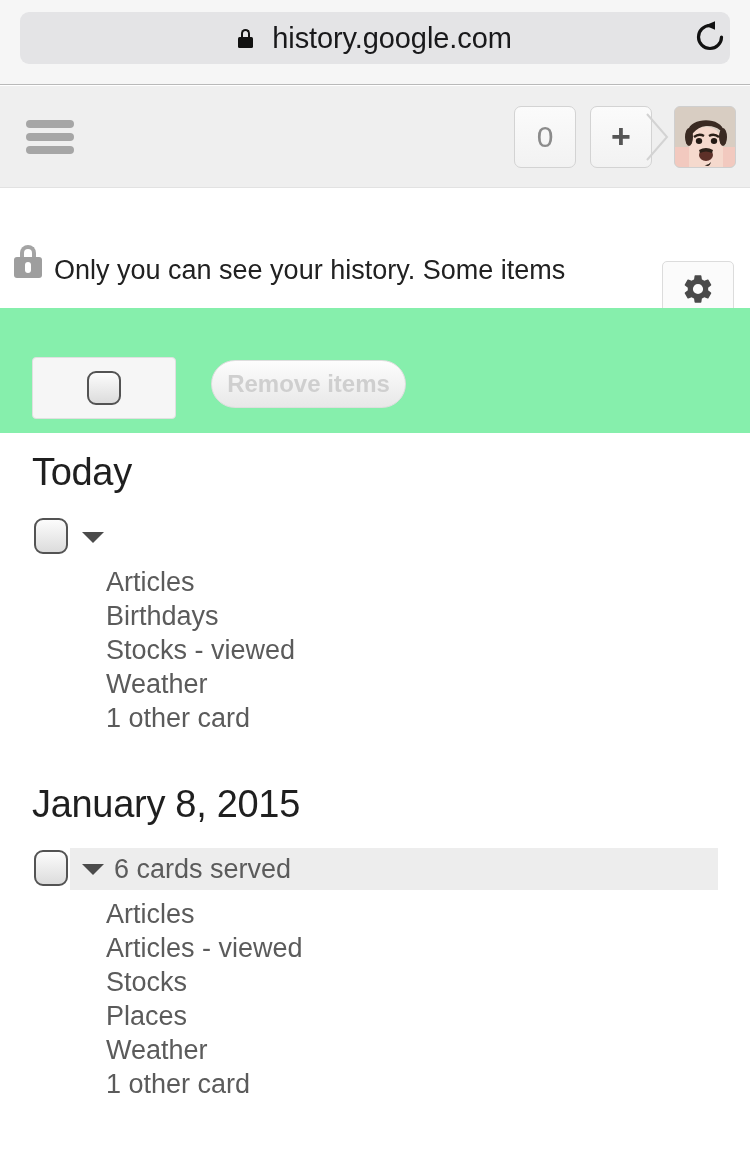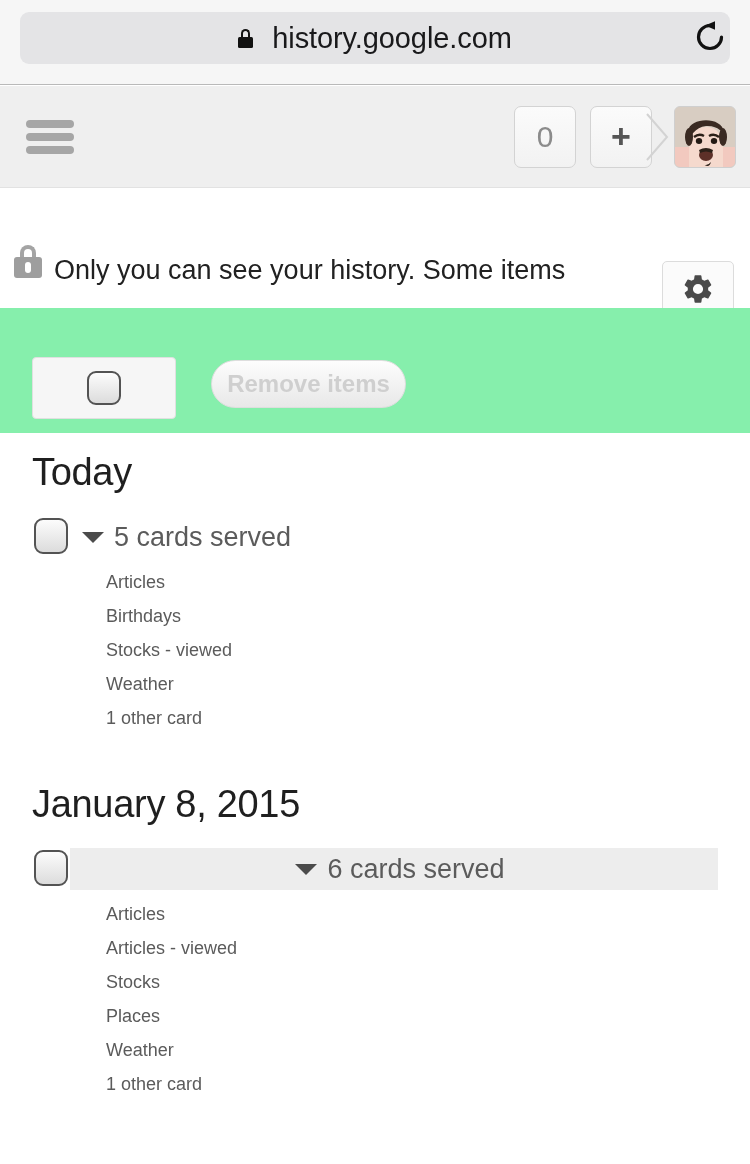--- a/index.html
+++ b/index.html
@@ -344,41 +344,41 @@
   }
 
   .group-headrow {
     margin-left: 70px;
     width: 648px;
     height: 42px;
     display: flex;
     align-items: center;
     padding-left: 12px;
   }
-  .group-headrow.highlighted { background: #ededed; justify-content: center; }
+  .group-headrow.highlighted { background: #ededed; }
 
   .caret {
     width: 0; height: 0;
     border-left: 11px solid transparent;
     border-right: 11px solid transparent;
     border-top: 11px solid #4b4b4b;
     margin-right: 10px;
     cursor: pointer;
   }
 
   .group-label {
     font-size: 27px;
     color: #5b5b5b;
     line-height: 1;
   }
 
   .card-list { margin-left: 106px; margin-top: 7px; }
 
   .card-item {
-    font-size: 18px;
+    font-size: 27px;
     color: #5b5b5b;
     line-height: 34px;
     cursor: pointer;
   }
 
   .sec-gap { height: 48px; }
 </style>
 </head>
 <body>
 
@@ -461,21 +461,20 @@
 
   <div class="history-body">
 
     <div class="section">
       <div class="section-title">Today</div>
       <div class="group">
         <div class="group-header">
           <span class="group-checkbox"></span>
           <div class="group-headrow">
             <span class="caret"></span>
-            <span class="group-label">5 cards served</span>
           </div>
         </div>
         <div class="card-list">
           <div class="card-item">Articles</div>
           <div class="card-item">Birthdays</div>
           <div class="card-item">Stocks - viewed</div>
           <div class="card-item">Weather</div>
           <div class="card-item">1 other card</div>
         </div>
       </div>

